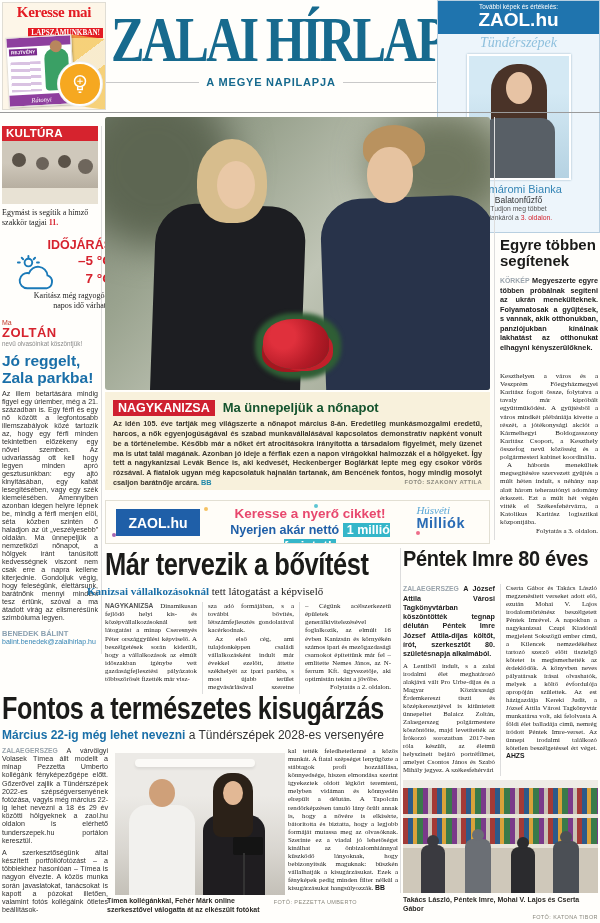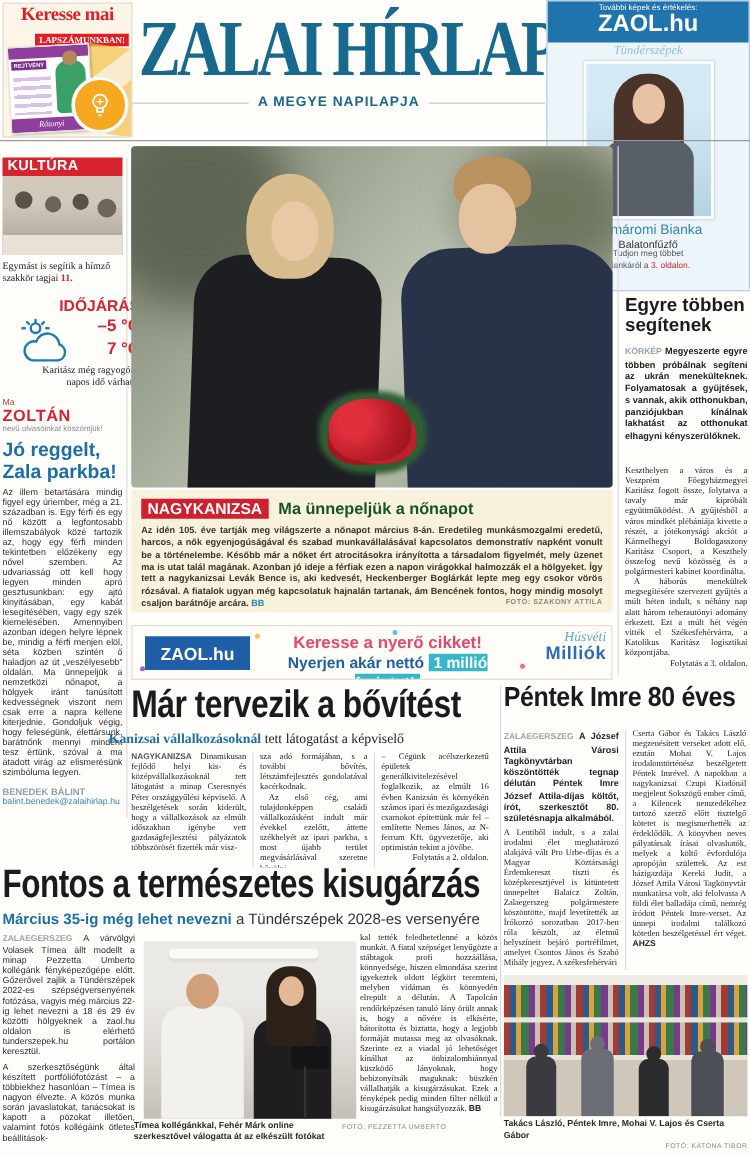--- a/index.html
+++ b/index.html
@@ -30,21 +30,21 @@
   .mh-tagrow{display:flex;align-items:center;gap:7px;margin-top:6px;}
   .mh-tagrow .rule{flex:1;height:1px;background:#c9c9c9;}
   .mh-tagline{color:#176a8e;font-weight:bold;font-size:11px;letter-spacing:.8px;font-family:"Liberation Sans",sans-serif;}
   .mh-dateline{margin-top:5px;font-size:8.3px;color:#4a4a4a;font-family:"Liberation Sans",sans-serif;}
   .mh-dateline b{color:#111;}
 
   .promo-right{left:437px;top:0;width:161px;height:231px;border:1px solid #b8cfe0;background:#edf5fb;overflow:hidden;}
   .pr-blue{background:#1f74ae;padding:2px 0 4px 0;}
   .pr-kicker{color:#fff;font-size:6.4px;text-align:center;font-family:"Liberation Sans",sans-serif;}
   .pr-brand{color:#fff;font-weight:bold;font-size:19px;text-align:center;font-family:"Liberation Sans",sans-serif;line-height:20px;}
-  .pr-series{font-style:italic;font-size:10px;color:#8fc0dd;text-align:center;margin-top:1px;font-family:"Liberation Serif",serif;}
+  .pr-series{font-style:italic;font-size:14px;color:#8fc0dd;text-align:center;margin-top:1px;font-family:"Liberation Serif",serif;}
   .pr-photo{position:relative;width:100px;height:122px;margin:3px auto 0;border:2px solid #fff;box-shadow:0 0 2px #9ab5c6;
             background:linear-gradient(180deg,#d4e9f4 0 30%,#b5d2e2 100%);overflow:hidden;}
   .prp-hair{position:absolute;left:22px;top:8px;width:56px;height:110px;background:#4a3328;border-radius:26px 26px 8px 8px;}
   .prp-face{position:absolute;left:37px;top:16px;width:26px;height:32px;background:#e7c3a4;border-radius:50%;}
   .prp-body{position:absolute;left:14px;top:62px;width:72px;height:60px;background:#585f66;border-radius:14px 14px 0 0;}
   .pr-name{text-align:center;color:#3585b5;font-size:11px;margin-top:3px;font-family:"Liberation Sans",sans-serif;}
   .pr-town{text-align:center;color:#333;font-size:8.5px;font-family:"Liberation Sans",sans-serif;}
   .pr-more{text-align:center;color:#555;font-size:6.8px;line-height:1.3;font-family:"Liberation Sans",sans-serif;}
   .pr-more .red{color:#d31f2b;}
 
@@ -101,21 +101,21 @@
   .cap-credit{float:right;color:#8a887e;font-size:5.8px;letter-spacing:.4px;font-variant:small-caps;font-family:"Liberation Sans",sans-serif;margin-top:1px;}
 
   
   .banner{left:105px;top:500px;width:385px;height:44px;border:1px solid #e2dfd3;background:#fffdf8;box-sizing:border-box;overflow:hidden;}
   .bn-zbox{position:absolute;left:10px;top:8px;width:84px;height:27px;background:#1f5fa8;color:#fff;font-weight:bold;font-size:14px;
            display:flex;align-items:center;justify-content:center;font-family:"Liberation Sans",sans-serif;}
   .bn-center{position:absolute;left:104px;top:4px;width:200px;text-align:center;font-family:"Liberation Sans",sans-serif;}
   .bn-l1{color:#e8486e;font-weight:bold;font-size:13.5px;line-height:17px;}
   .bn-l2{color:#1f5fa8;font-weight:bold;font-size:12.5px;line-height:16px;}
   .bn-hi{background:#35b6c9;color:#fff;padding:0 4px;}
-  .bn-logo{position:absolute;right:4px;top:3px;text-align:right;font-family:"Liberation Sans",sans-serif;}
+  .bn-logo{position:absolute;right:24px;top:3px;text-align:left;font-family:"Liberation Sans",sans-serif;}
   .bn-lt{color:#5aa7d6;font-style:italic;font-size:11px;font-family:"Liberation Serif",serif;line-height:12px;}
   .bn-lb{color:#2b6cb5;font-weight:bold;font-size:14.5px;letter-spacing:.5px;line-height:15px;}
   .conf{position:absolute;width:4px;height:4px;border-radius:50%;opacity:.8;}
 
   
   .a1-title{left:105px;top:547px;width:330px;font-weight:bold;font-size:29px;color:#1b1b19;font-family:"Liberation Sans",sans-serif;
             transform:scale(.88,1.06);transform-origin:top left;white-space:nowrap;letter-spacing:-0.5px;}
   .a1-sub{left:87px;top:585px;width:292px;font-size:11px;font-family:Liberation Serif, serif;color:#222;white-space:nowrap;}
   .a1-sub .hl{color:#1a6fa8;font-weight:bold;}
   .a1-cols{left:105px;top:602px;width:292px;height:92px;display:flex;overflow:hidden;}
@@ -364,21 +364,21 @@
     <span class="lbl">KÖRKÉP</span><span> Megyeszerte egyre többen próbálnak segíteni az ukrán menekülteknek. Folyamatosak a gyűjtések, s vannak, akik otthonukban, panziójukban kínálnak lakhatást az otthonukat elhagyni kényszerülőknek.</span>
   </div>
   <div class="abs rf-body">
     <span>Keszthelyen a város és a Veszprém Főegyházmegyei Karitász fogott össze, folytatva a tavaly már kipróbált együttműködést. A gyűjtésből a város mindkét plébániája kivette a részét, a jótékonysági akciót a Kármelhegyi Boldogasszony Karitász Csoport, a Keszthely összefog nevű közösség és a polgármesteri kabinet koordinálta.</span>
     <p class="indent">A háborús menekültek megsegítésére szervezett gyűjtés a múlt héten indult, s néhány nap alatt három teherautónyi adomány érkezett. Ezt a múlt hét végén vitték el Székesfehérvárra, a Katolikus Karitász logisztikai központjába.</p>
     <div class="cont">Folytatás a 3. oldalon.</div>
   </div>
 
   <div class="abs a3-title">Fontos a természetes kisugárzás</div>
   <div class="abs a3-sub">
-    <span class="hl">Március 35-ig még lehet nevezni</span><span> a Tündérszépek 2028-es versenyére</span>
+    <span class="hl">Március 22-ig még lehet nevezni</span><span> a Tündérszépek 2028-es versenyére</span>
   </div>
   <div class="abs a3-col1">
     <span class="lbl">ZALAEGERSZEG</span><span> A várvölgyi Volasek Tímea állt modellt a minap Pezzetta Umberto kollégánk fényképezőgépe előtt. Gőzerővel zajlik a Tündérszépek 2022-es szépségversenyének fotózása, vagyis még március 22-ig lehet nevezni a 18 és 29 év közötti hölgyeknek a zaol.hu oldalon is elérhető tunderszepek.hu portálon keresztül.</span>
     <p>A szerkesztőségünk által készített portfóliófotózást – a többiekhez hasonlóan – Tímea is nagyon élvezte. A közös munka során javaslatokat, tanácsokat is kapott a pózokat illetően, valamint fotós kollégáink ötletes beállítások-</p>
   </div>
   <div class="abs a3-photo">
     <div class="bp-light"></div>
     <div class="bp-man-body"></div>
     <div class="bp-man-head"></div>
     <div class="bp-wom-body"></div>

